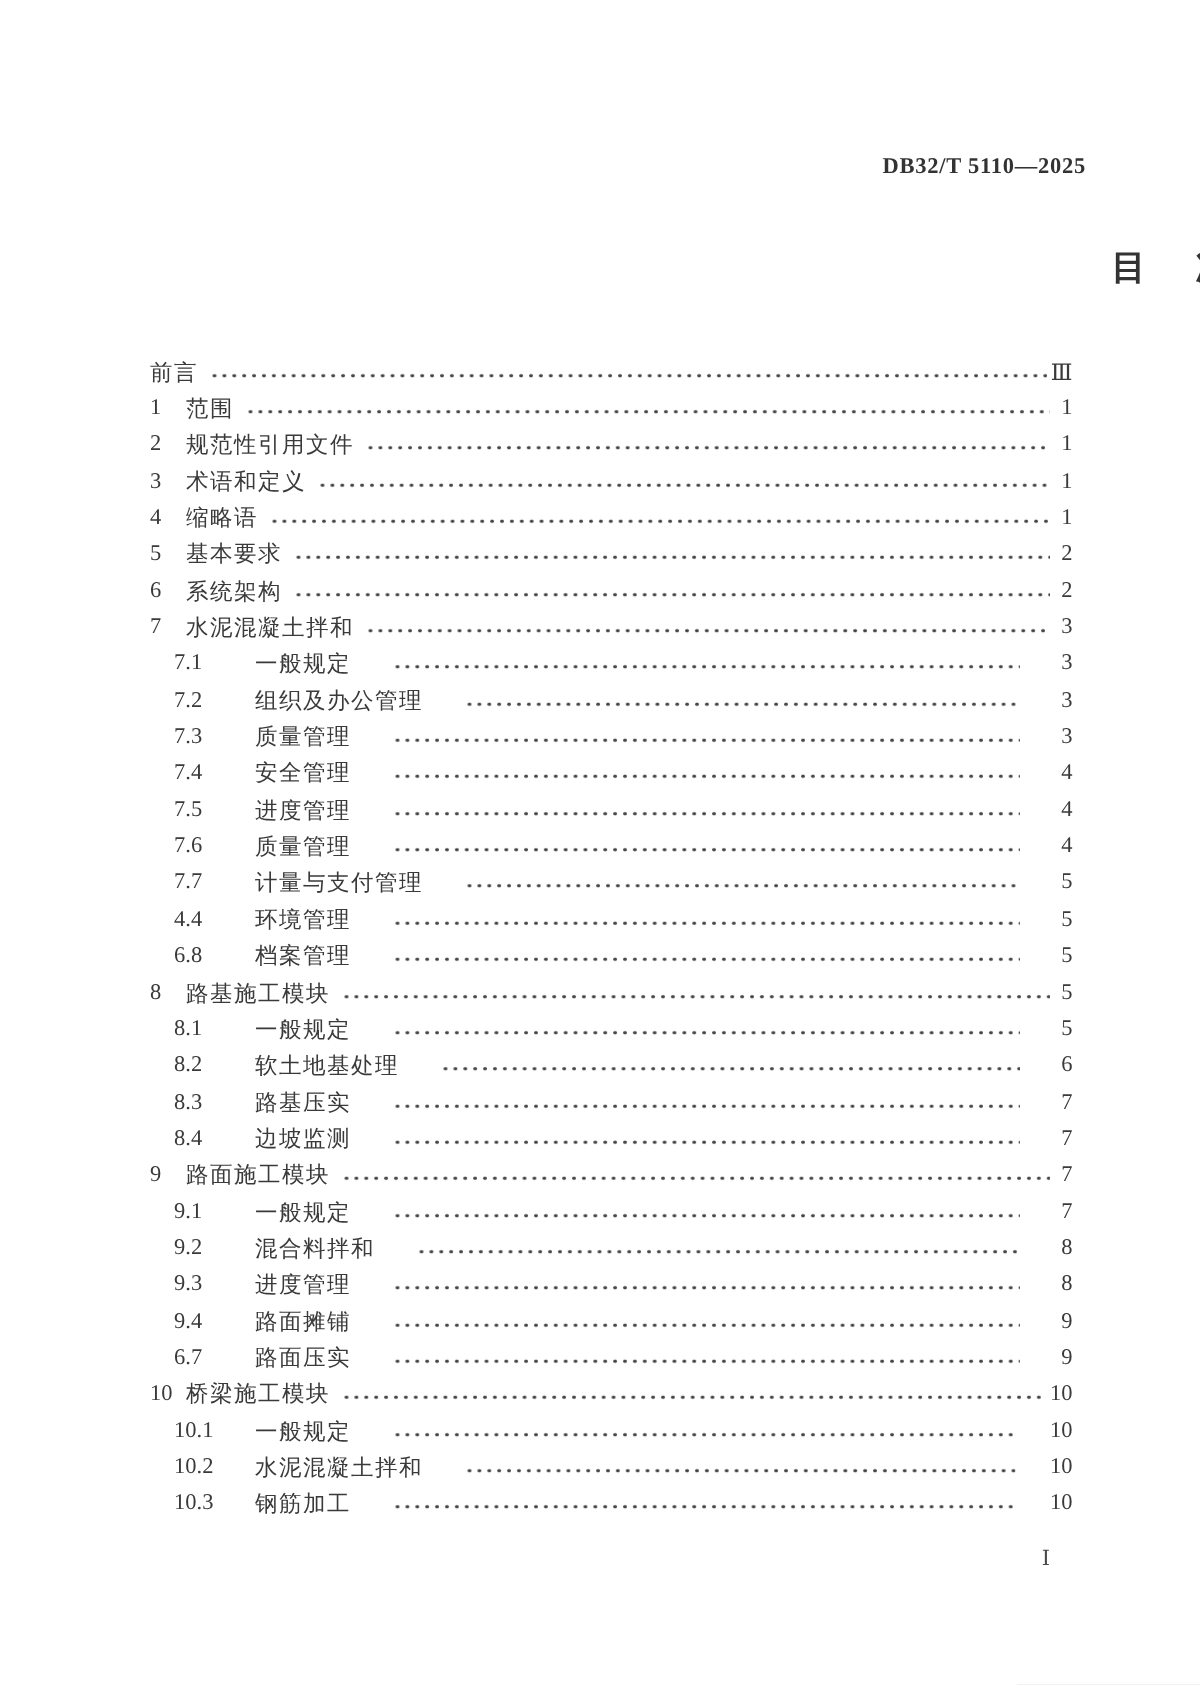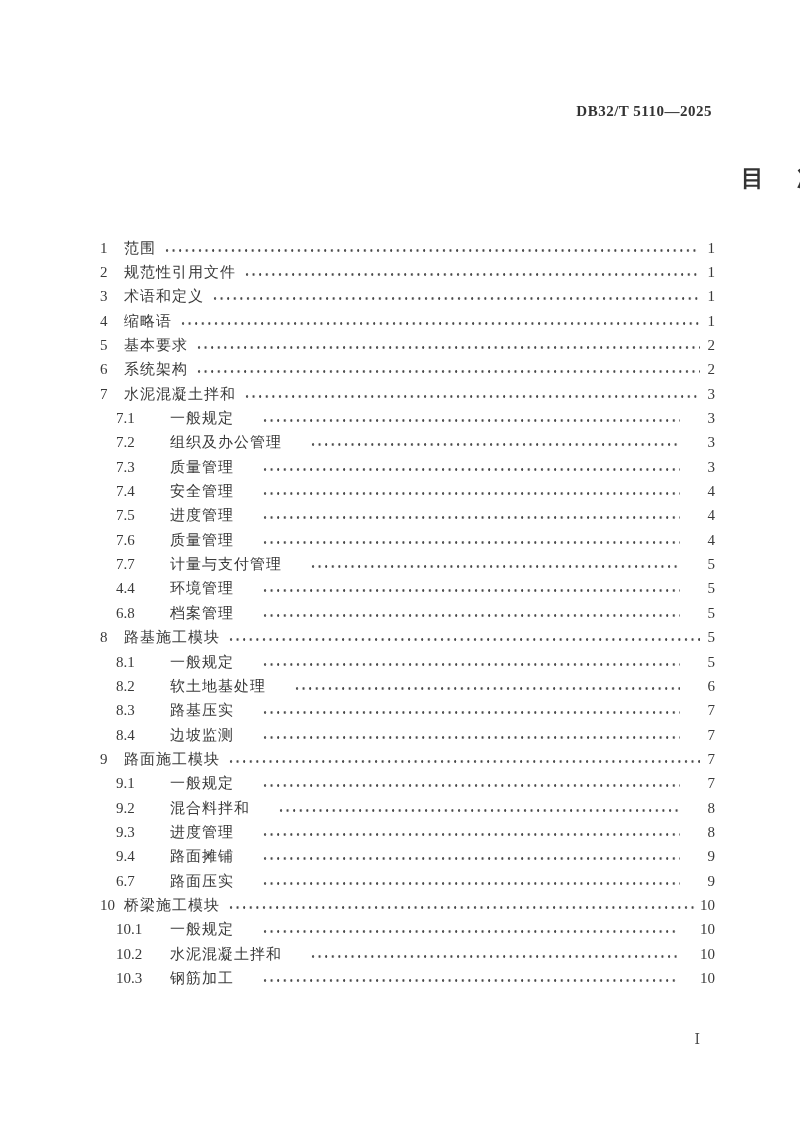--- a/index.html
+++ b/index.html
@@ -13,21 +13,21 @@
     width: 800px;
     height: 1123px;
     margin: 0 auto;
     background: #ffffff;
     color: #3a3a3a;
     overflow: hidden;
   }
   .doc-number {
     position: absolute;
     top: 103px;
-    right: 88px;
+    right: 76px;
     font-size: 15px;
     font-weight: bold;
     letter-spacing: 0.5px;
     color: #333333;
   }
   .doc-title {
     position: absolute;
     top: 163px;
     left: 0;
     width: 100%;
@@ -90,20 +90,26 @@
 <body>
 
 <div class="page">
 
   <div class="doc-number">DB32/T 5110—2025</div>
 
   <div class="doc-title">目　次</div>
 
   <div class="toc">
       <div class="toc-row lvl1">
+
+    <span class="toc-label">前言</span>
+    <span class="toc-leader"></span>
+    <span class="toc-page">Ⅲ</span>
+  </div>
+      <div class="toc-row lvl1">
     <span class="toc-num">1</span>
     <span class="toc-label">范围</span>
     <span class="toc-leader"></span>
     <span class="toc-page">1</span>
   </div>
       <div class="toc-row lvl1">
     <span class="toc-num">2</span>
     <span class="toc-label">规范性引用文件</span>
     <span class="toc-leader"></span>
     <span class="toc-page">1</span>

